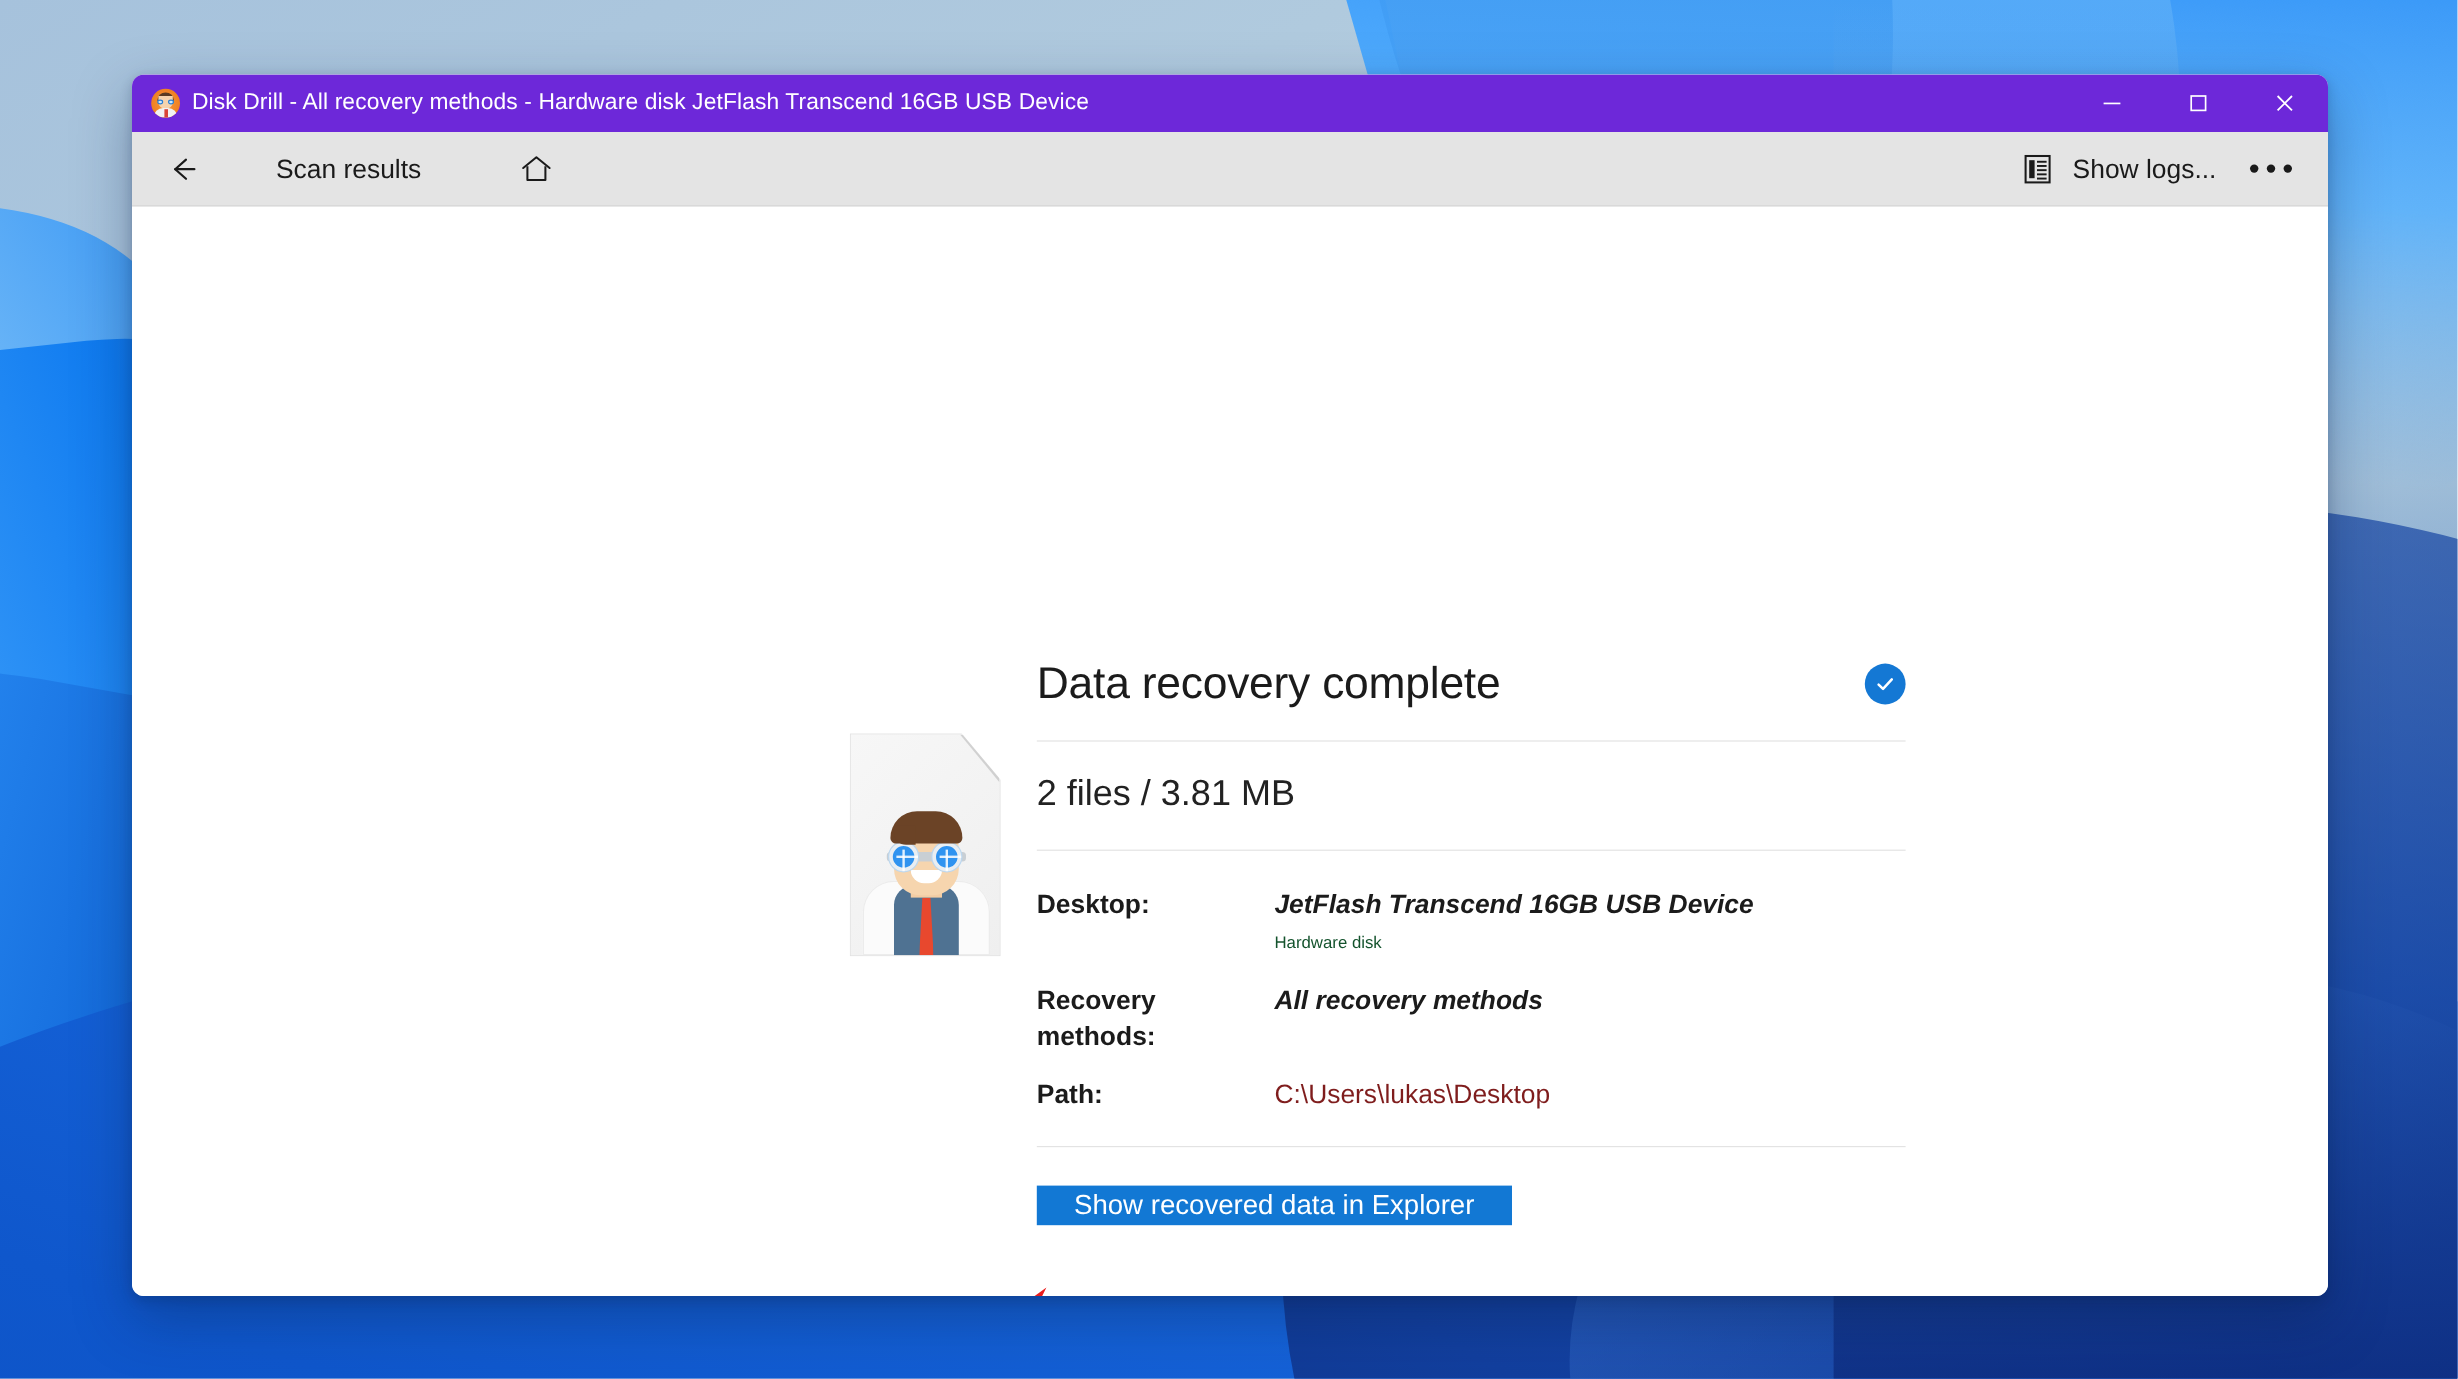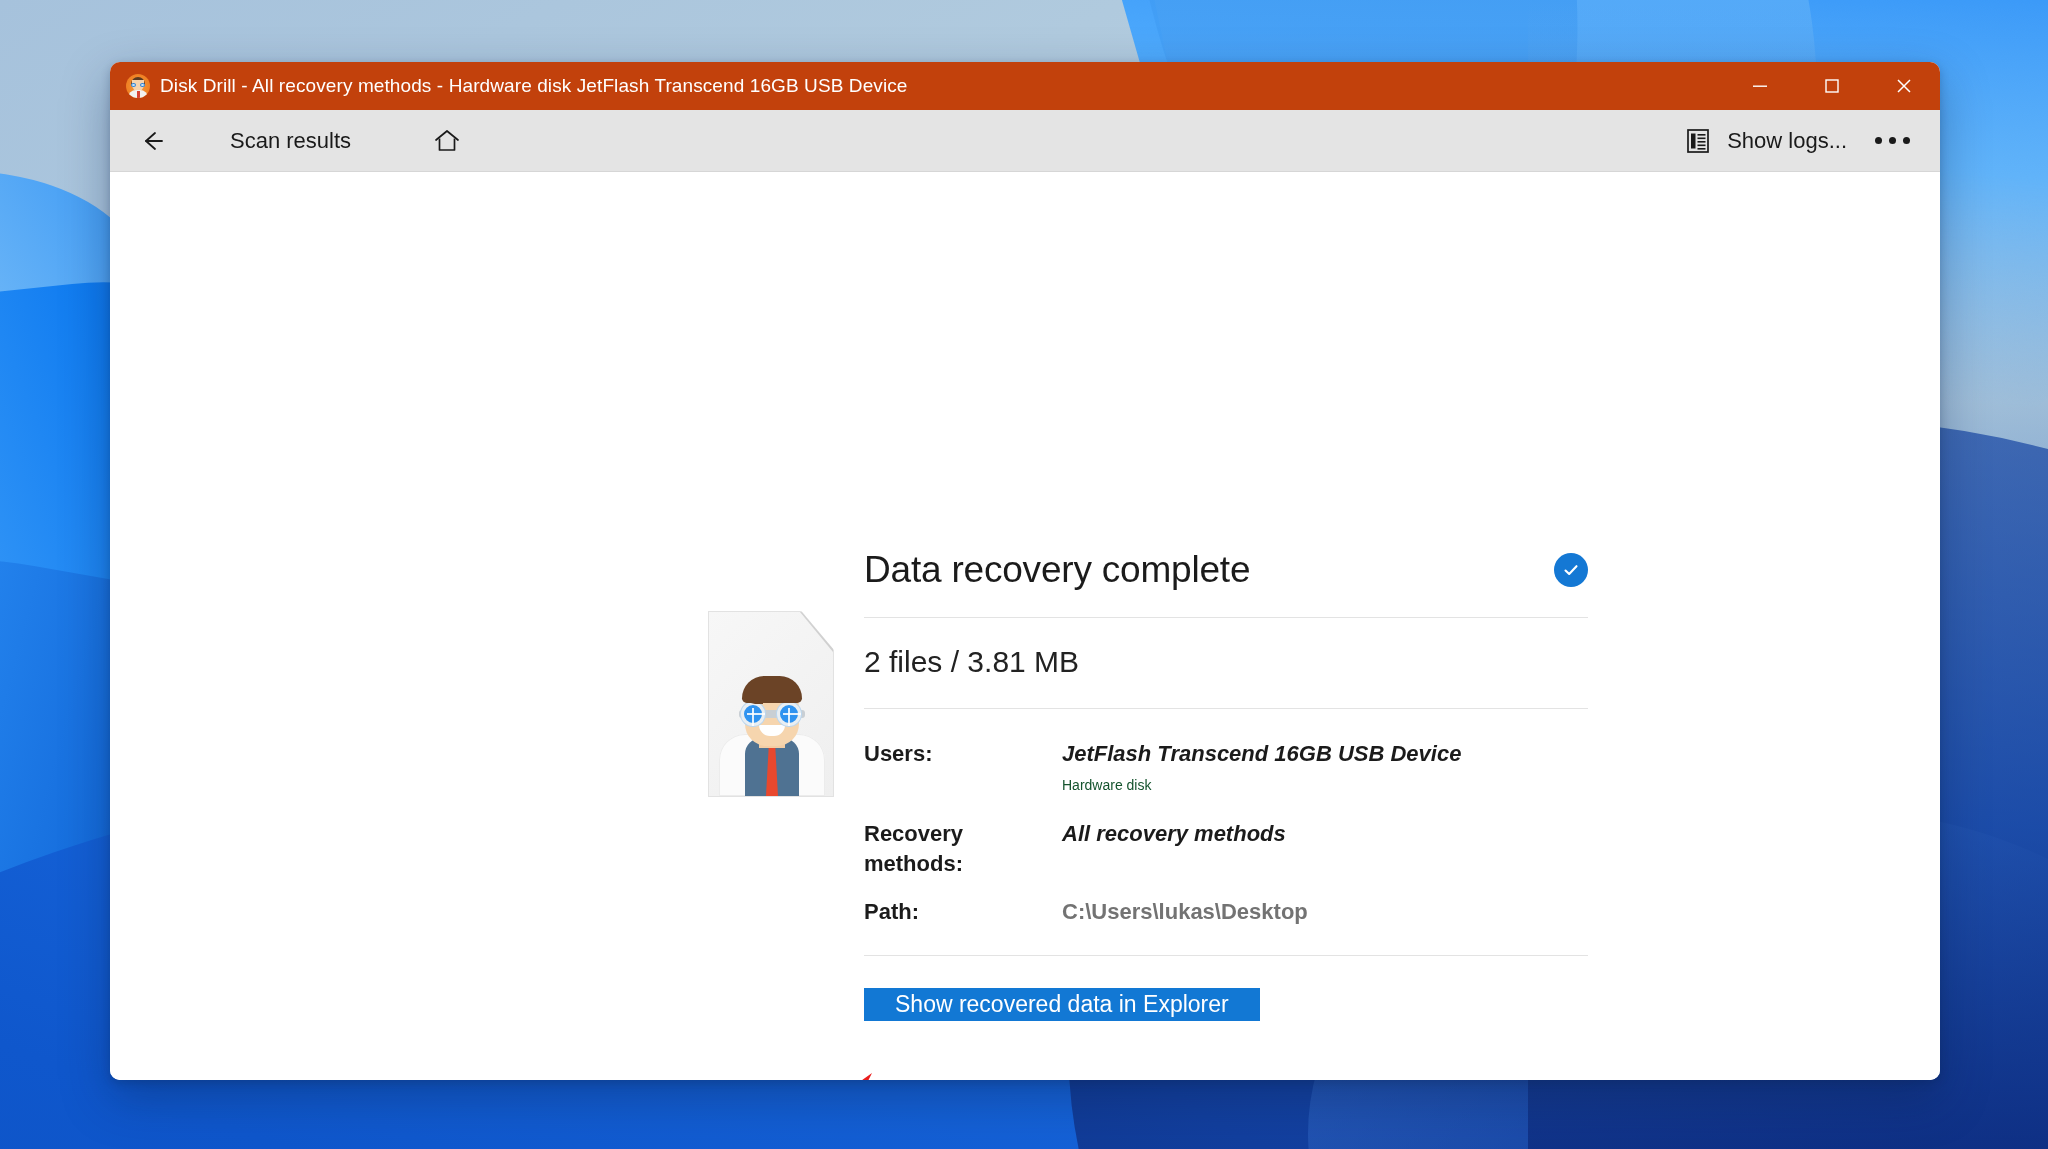--- a/index.html
+++ b/index.html
@@ -104,21 +104,21 @@
     height: 1018px;
     border-radius: 10px;
     overflow: hidden;
     box-shadow: 0 18px 48px rgba(10,30,70,.34), 0 3px 10px rgba(10,30,70,.22);
     background: #ffffff;
   }
 
   
   #title-bar {
     height: 48px;
-    background: #c2410c;
+    background: #6d28d9;
     display: flex;
     align-items: center;
     position: relative;
   }
   #app-icon {
     width: 24px; height: 24px;
     margin-left: 16px;
     border-radius: 50%;
     background: radial-gradient(circle at 50% 50%, #f79a3c 0%, #ef7f22 72%, #e0711a 100%);
     position: relative;
@@ -339,21 +339,21 @@
     font-weight: bold;
     color: #1b1b1b;
     line-height: 30px;
   }
   .detail-value {
     font-size: 22px;
     color: #1b1b1b;
     line-height: 30px;
   }
   .detail-value.bold { font-weight: bold; font-style: italic; }
-  .detail-value.muted { color: #737373; font-weight: bold; }
+  .detail-value.muted { color: #7f1d1d; font-weight: normal; }
   .detail-sub {
     font-size: 14px;
     color: #14532d;
     line-height: 32px;
   }
 
   #action-area { padding-top: 32px; }
   #show-explorer-button {
     display: inline-block;
     background: #1278d4;
@@ -499,21 +499,21 @@
 
             <div class="divider"></div>
 
             <div id="file-summary">2 files / 3.81 MB</div>
 
             <div class="divider"></div>
 
             <div id="detail-table">
 
               <div class="detail-row">
-                <div class="detail-label">Users:</div>
+                <div class="detail-label">Desktop:</div>
                 <div>
                   <div class="detail-value bold">JetFlash Transcend 16GB USB Device</div>
                   <div class="detail-sub">Hardware disk</div>
                 </div>
               </div>
 
               <div class="detail-row">
                 <div class="detail-label">Recovery methods:</div>
                 <div class="detail-value bold">All recovery methods</div>
               </div>

